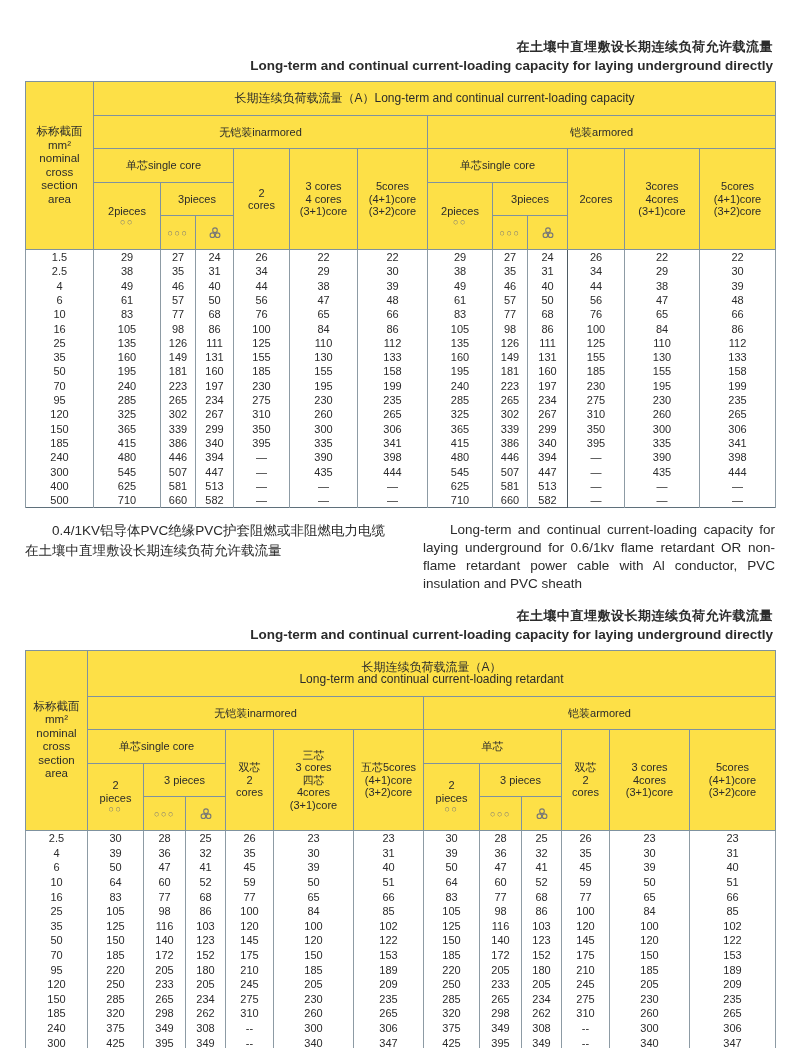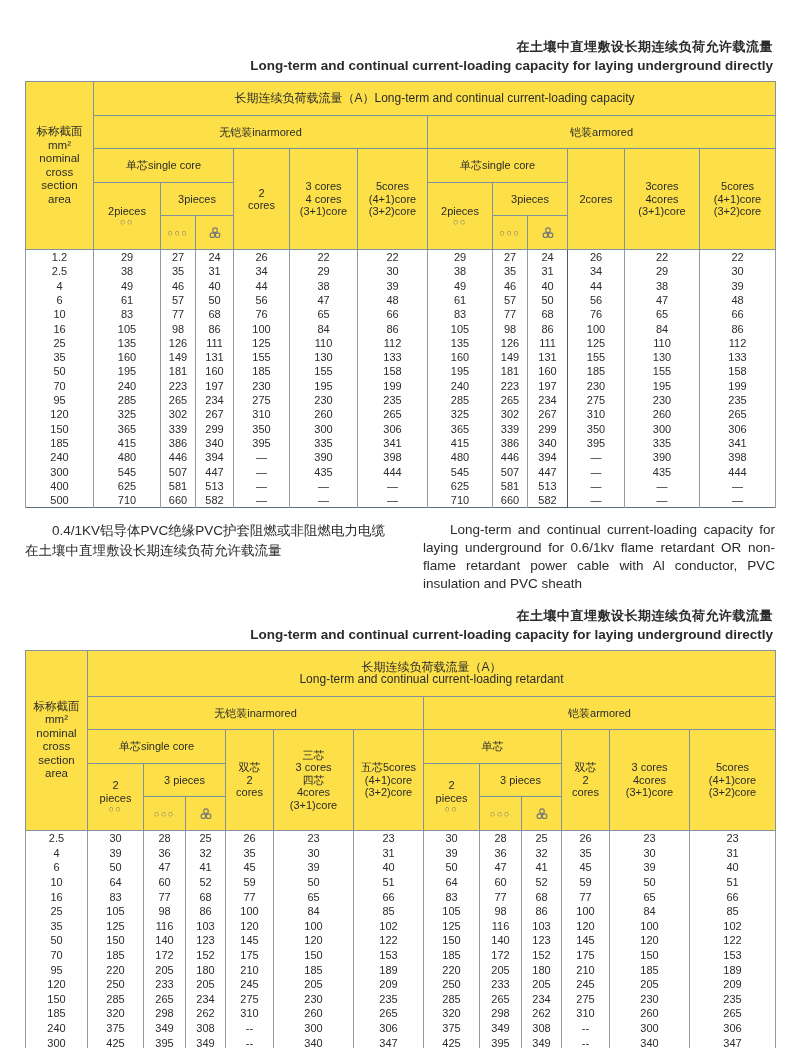--- a/index.html
+++ b/index.html
@@ -148,21 +148,21 @@
               <g fill="none" stroke="#777" stroke-width="1.1">
                 <circle cx="7" cy="3.2" r="2.3"></circle>
                 <circle cx="4.4" cy="8.2" r="2.3"></circle>
                 <circle cx="9.6" cy="8.2" r="2.3"></circle>
               </g>
             </svg></th>
       </tr>
     </thead>
     <tbody id="t1-body">
         <tr>
-          <td>1.2</td>
+          <td>1.5</td>
           <td>29</td>
           <td>27</td>
           <td>24</td>
           <td>26</td>
           <td>22</td>
           <td>22</td>
           <td>29</td>
           <td>27</td>
           <td class="boxed">24</td>
           <td>26</td>

